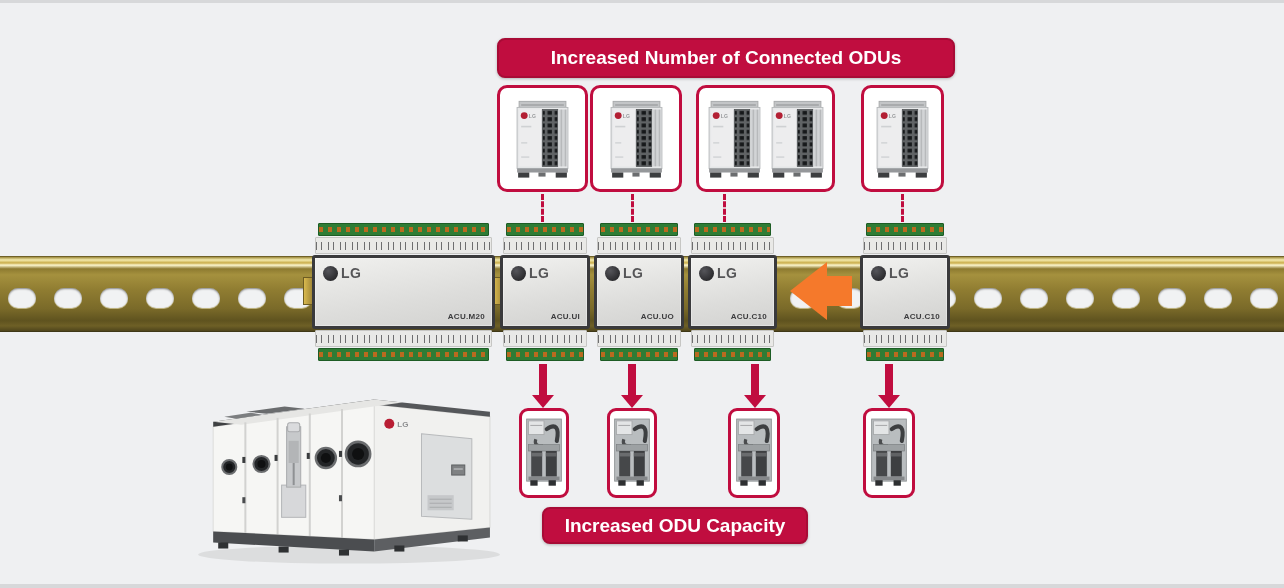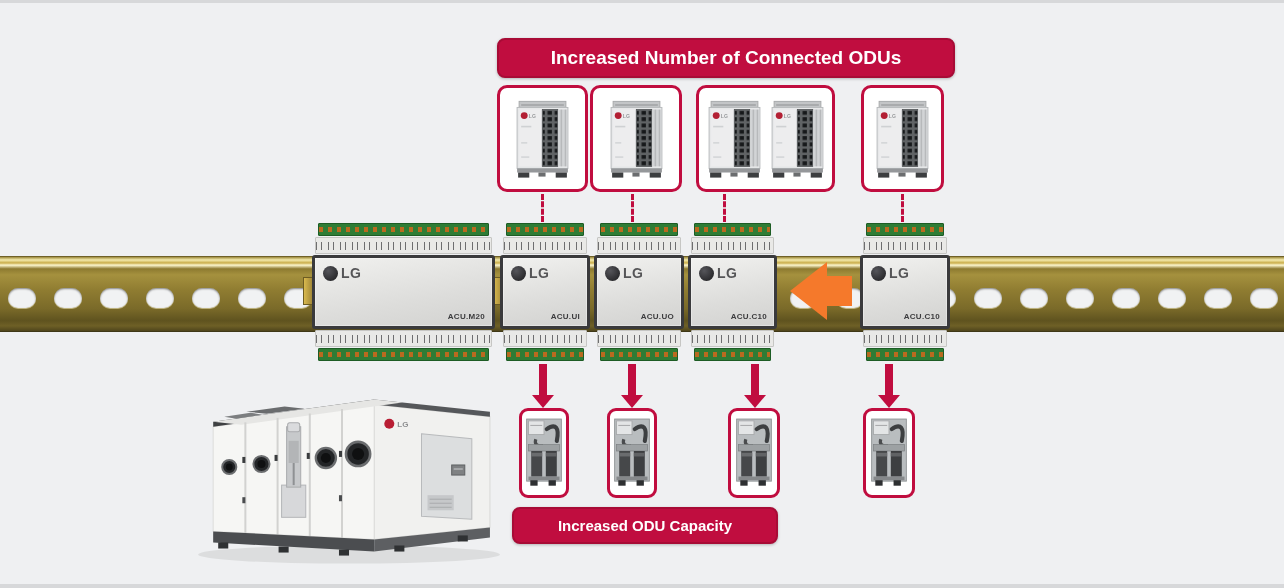--- a/index.html
+++ b/index.html
@@ -15,21 +15,21 @@
       #a5913e 24%,#8f7c31 45%,#7a6a29 70%,#5f531f 86%,#6e6026 93%,#4f451c 100%);}
   #rail-slots{position:absolute;left:0;top:31px;right:0;display:flex;padding-left:8px;}
   .rail-slot{flex:none;width:28px;height:20px;margin-right:18px;border-radius:10px;background:#f1f2f3;
     box-shadow:inset 0 1px 2px rgba(0,0,0,.45),0 1px 0 rgba(255,250,210,.5);}
 
   
   .banner{position:absolute;background:var(--crimson,#c00d3f);color:#fff;font-weight:bold;
     display:flex;align-items:center;justify-content:center;border-radius:8px;
     border:2px solid var(--crimson_dark,#a80b36);box-shadow:0 1px 3px rgba(0,0,0,.25);z-index:4;}
   #top-banner{left:497px;top:38px;width:454px;height:36px;font-size:19px;}
-  #bottom-banner{left:512px;top:507px;width:262px;height:33px;font-size:15px;}
+  #bottom-banner{left:542px;top:507px;width:262px;height:33px;font-size:19px;}
 
   
   .odu-card{position:absolute;top:85px;height:107px;background:#fff;border:3px solid var(--crimson,#c00d3f);
     border-radius:10px;display:flex;align-items:flex-end;justify-content:center;gap:3px;z-index:2;box-sizing:border-box;padding-bottom:6px;}
   .odu-slot{display:flex;align-items:flex-end;}
   .valve-card{position:absolute;top:408px;height:90px;background:#fff;border:3px solid var(--crimson,#c00d3f);
     border-radius:9px;display:flex;align-items:center;justify-content:center;z-index:2;box-sizing:border-box;}
 
   
   .dash{position:absolute;top:194px;height:28px;width:0;border-left:3px dashed var(--crimson,#c00d3f);z-index:2;}

